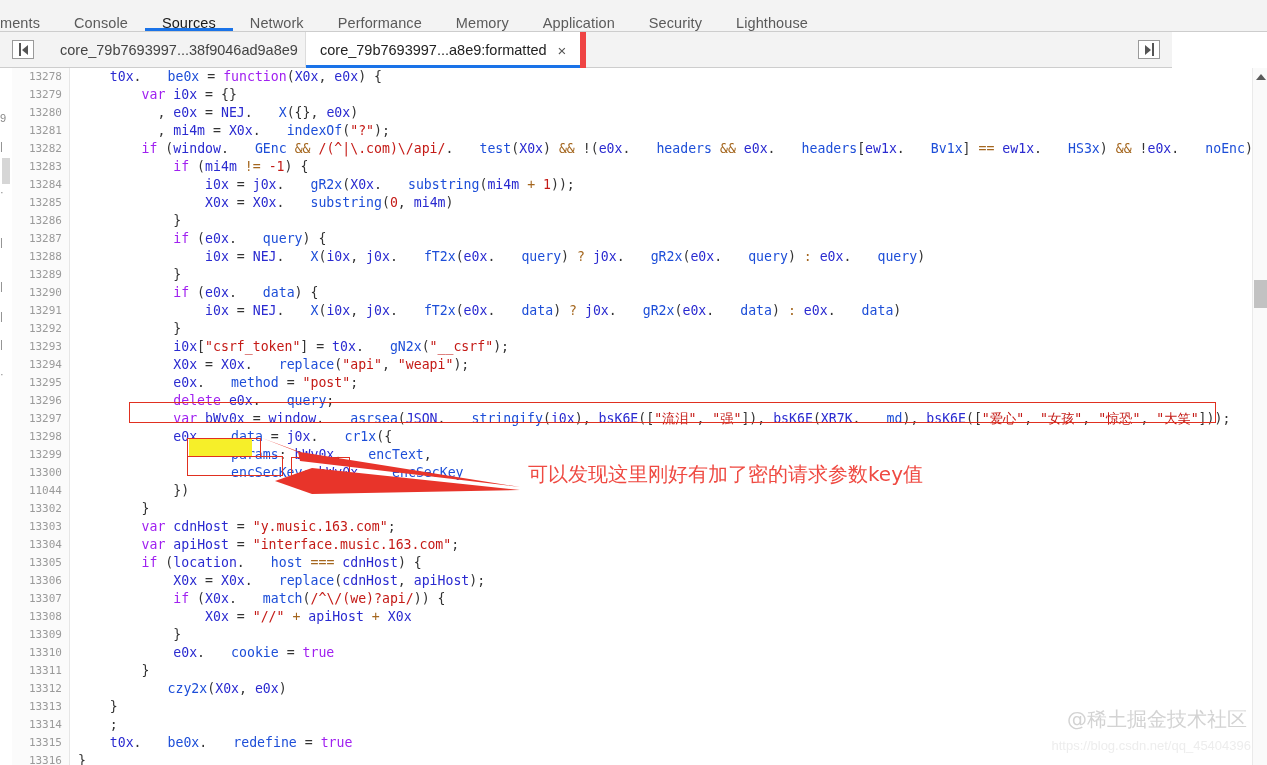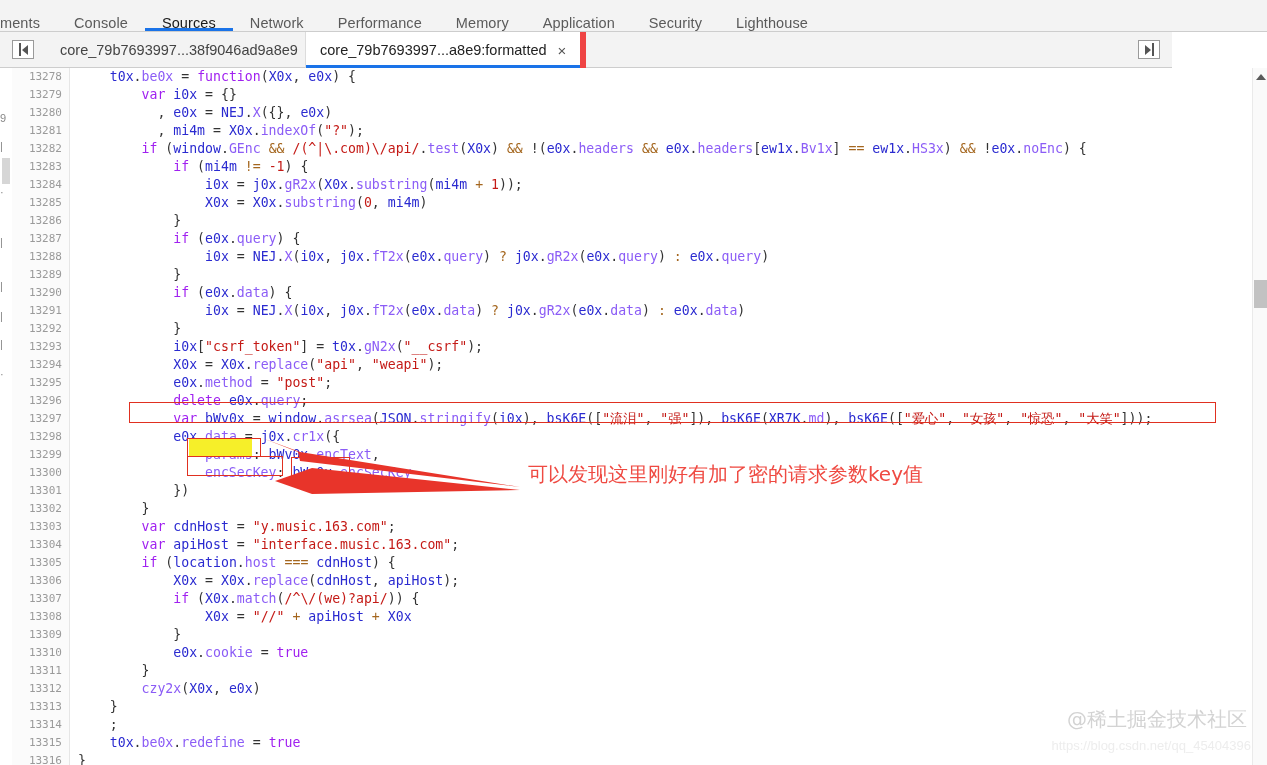--- a/index.html
+++ b/index.html
@@ -210,21 +210,21 @@
     position: absolute;
     left: 66px; top: 0;
     white-space: pre;
     color: #222222;
   }
   
   .kw   { color: #a020f0; }   
   .num  { color: #c41a16; }
   .str  { color: #c41a16; }
   .cjk  { color: #c41a16; }
-  .prop { color: #8b5cf6; }
+  .prop { color: #1d4ed8; margin-left: 26px; }
   .id   { color: #2a2ad0; }
   .plain{ color: #333333; }
   .op   { color: #a4661e; }
   .rx   { color: #c41a16; }
   .bool { color: #a020f0; }
 
   
   .overlay {
     position: absolute;
     left: 0; top: 0;
@@ -377,21 +377,21 @@
         <div class="cl"><span class="ln">13291</span><span class="src"><span class="plain">                </span><span class="id">i0x</span><span class="plain"> = </span><span class="id">NEJ</span><span class="plain">.</span><span class="prop">X</span><span class="plain">(</span><span class="id">i0x</span><span class="plain">, </span><span class="id">j0x</span><span class="plain">.</span><span class="prop">fT2x</span><span class="plain">(</span><span class="id">e0x</span><span class="plain">.</span><span class="prop">data</span><span class="plain">) </span><span class="op">?</span><span class="plain"> </span><span class="id">j0x</span><span class="plain">.</span><span class="prop">gR2x</span><span class="plain">(</span><span class="id">e0x</span><span class="plain">.</span><span class="prop">data</span><span class="plain">) </span><span class="op">:</span><span class="plain"> </span><span class="id">e0x</span><span class="plain">.</span><span class="prop">data</span><span class="plain">)</span></span></div>
         <div class="cl"><span class="ln">13292</span><span class="src"><span class="plain">            }</span></span></div>
         <div class="cl"><span class="ln">13293</span><span class="src"><span class="plain">            </span><span class="id">i0x</span><span class="plain">[</span><span class="str">"csrf_token"</span><span class="plain">] = </span><span class="id">t0x</span><span class="plain">.</span><span class="prop">gN2x</span><span class="plain">(</span><span class="str">"__csrf"</span><span class="plain">);</span></span></div>
         <div class="cl"><span class="ln">13294</span><span class="src"><span class="plain">            </span><span class="id">X0x</span><span class="plain"> = </span><span class="id">X0x</span><span class="plain">.</span><span class="prop">replace</span><span class="plain">(</span><span class="str">"api"</span><span class="plain">, </span><span class="str">"weapi"</span><span class="plain">);</span></span></div>
         <div class="cl"><span class="ln">13295</span><span class="src"><span class="plain">            </span><span class="id">e0x</span><span class="plain">.</span><span class="prop">method</span><span class="plain"> = </span><span class="str">"post"</span><span class="plain">;</span></span></div>
         <div class="cl"><span class="ln">13296</span><span class="src"><span class="plain">            </span><span class="kw">delete</span><span class="plain"> </span><span class="id">e0x</span><span class="plain">.</span><span class="prop">query</span><span class="plain">;</span></span></div>
         <div class="cl"><span class="ln">13297</span><span class="src"><span class="plain">            </span><span class="kw">var</span><span class="plain"> </span><span class="id">bWv0x</span><span class="plain"> = </span><span class="id">window</span><span class="plain">.</span><span class="prop">asrsea</span><span class="plain">(</span><span class="id">JSON</span><span class="plain">.</span><span class="prop">stringify</span><span class="plain">(</span><span class="id">i0x</span><span class="plain">), </span><span class="id">bsK6E</span><span class="plain">([</span><span class="cjk">"流泪"</span><span class="plain">, </span><span class="cjk">"强"</span><span class="plain">]), </span><span class="id">bsK6E</span><span class="plain">(</span><span class="id">XR7K</span><span class="plain">.</span><span class="prop">md</span><span class="plain">), </span><span class="id">bsK6E</span><span class="plain">([</span><span class="cjk">"爱心"</span><span class="plain">, </span><span class="cjk">"女孩"</span><span class="plain">, </span><span class="cjk">"惊恐"</span><span class="plain">, </span><span class="cjk">"大笑"</span><span class="plain">]));</span></span></div>
         <div class="cl"><span class="ln">13298</span><span class="src"><span class="plain">            </span><span class="id">e0x</span><span class="plain">.</span><span class="prop">data</span><span class="plain"> = </span><span class="id">j0x</span><span class="plain">.</span><span class="prop">cr1x</span><span class="plain">({</span></span></div>
         <div class="cl"><span class="ln">13299</span><span class="src"><span class="plain">                </span><span class="prop">params</span><span class="plain">: </span><span class="id">bWv0x</span><span class="plain">.</span><span class="prop">encText</span><span class="plain">,</span></span></div>
         <div class="cl"><span class="ln">13300</span><span class="src"><span class="plain">                </span><span class="prop">encSecKey</span><span class="plain">: </span><span class="id">bWv0x</span><span class="plain">.</span><span class="prop">encSecKey</span></span></div>
-        <div class="cl"><span class="ln">13301</span><span class="src"><span class="plain">            })</span></span></div>
+        <div class="cl"><span class="ln">11044</span><span class="src"><span class="plain">            })</span></span></div>
         <div class="cl"><span class="ln">13302</span><span class="src"><span class="plain">        }</span></span></div>
         <div class="cl"><span class="ln">13303</span><span class="src"><span class="plain">        </span><span class="kw">var</span><span class="plain"> </span><span class="id">cdnHost</span><span class="plain"> = </span><span class="str">"y.music.163.com"</span><span class="plain">;</span></span></div>
         <div class="cl"><span class="ln">13304</span><span class="src"><span class="plain">        </span><span class="kw">var</span><span class="plain"> </span><span class="id">apiHost</span><span class="plain"> = </span><span class="str">"interface.music.163.com"</span><span class="plain">;</span></span></div>
         <div class="cl"><span class="ln">13305</span><span class="src"><span class="plain">        </span><span class="kw">if</span><span class="plain"> (</span><span class="id">location</span><span class="plain">.</span><span class="prop">host</span><span class="plain"> </span><span class="op">===</span><span class="plain"> </span><span class="id">cdnHost</span><span class="plain">) {</span></span></div>
         <div class="cl"><span class="ln">13306</span><span class="src"><span class="plain">            </span><span class="id">X0x</span><span class="plain"> = </span><span class="id">X0x</span><span class="plain">.</span><span class="prop">replace</span><span class="plain">(</span><span class="id">cdnHost</span><span class="plain">, </span><span class="id">apiHost</span><span class="plain">);</span></span></div>
         <div class="cl"><span class="ln">13307</span><span class="src"><span class="plain">            </span><span class="kw">if</span><span class="plain"> (</span><span class="id">X0x</span><span class="plain">.</span><span class="prop">match</span><span class="plain">(</span><span class="rx">/^\/(we)?api/</span><span class="plain">)) {</span></span></div>
         <div class="cl"><span class="ln">13308</span><span class="src"><span class="plain">                </span><span class="id">X0x</span><span class="plain"> = </span><span class="str">"//"</span><span class="plain"> </span><span class="op">+</span><span class="plain"> </span><span class="id">apiHost</span><span class="plain"> </span><span class="op">+</span><span class="plain"> </span><span class="id">X0x</span></span></div>
         <div class="cl"><span class="ln">13309</span><span class="src"><span class="plain">            }</span></span></div>
         <div class="cl"><span class="ln">13310</span><span class="src"><span class="plain">            </span><span class="id">e0x</span><span class="plain">.</span><span class="prop">cookie</span><span class="plain"> = </span><span class="bool">true</span></span></div>
         <div class="cl"><span class="ln">13311</span><span class="src"><span class="plain">        }</span></span></div>

